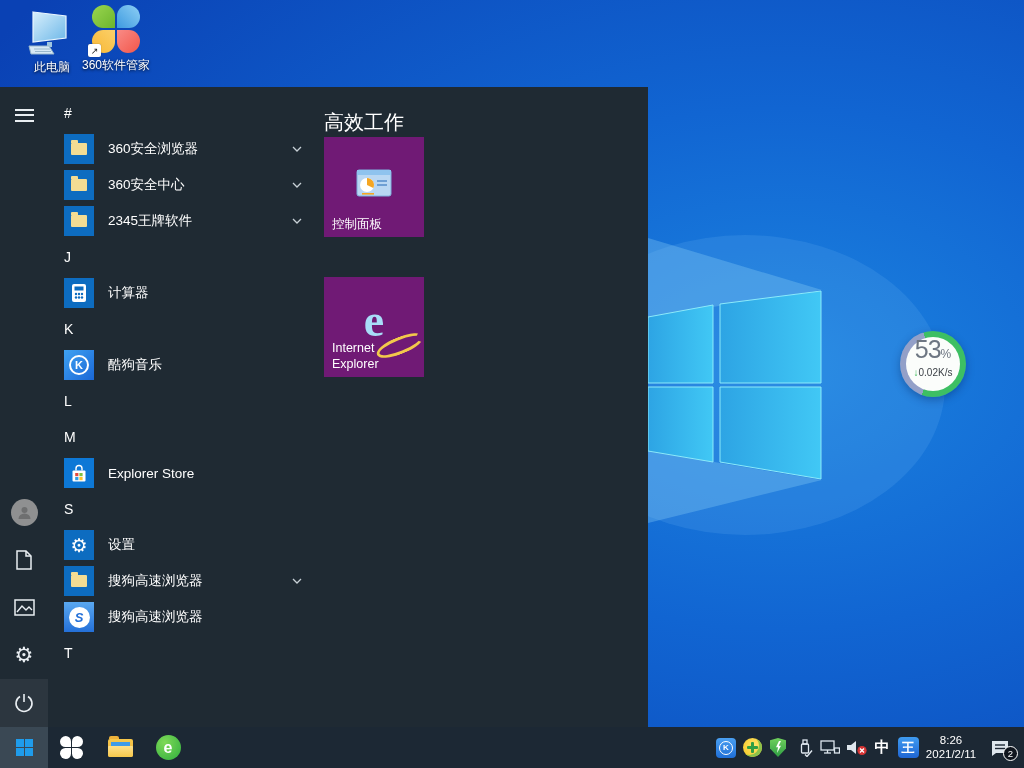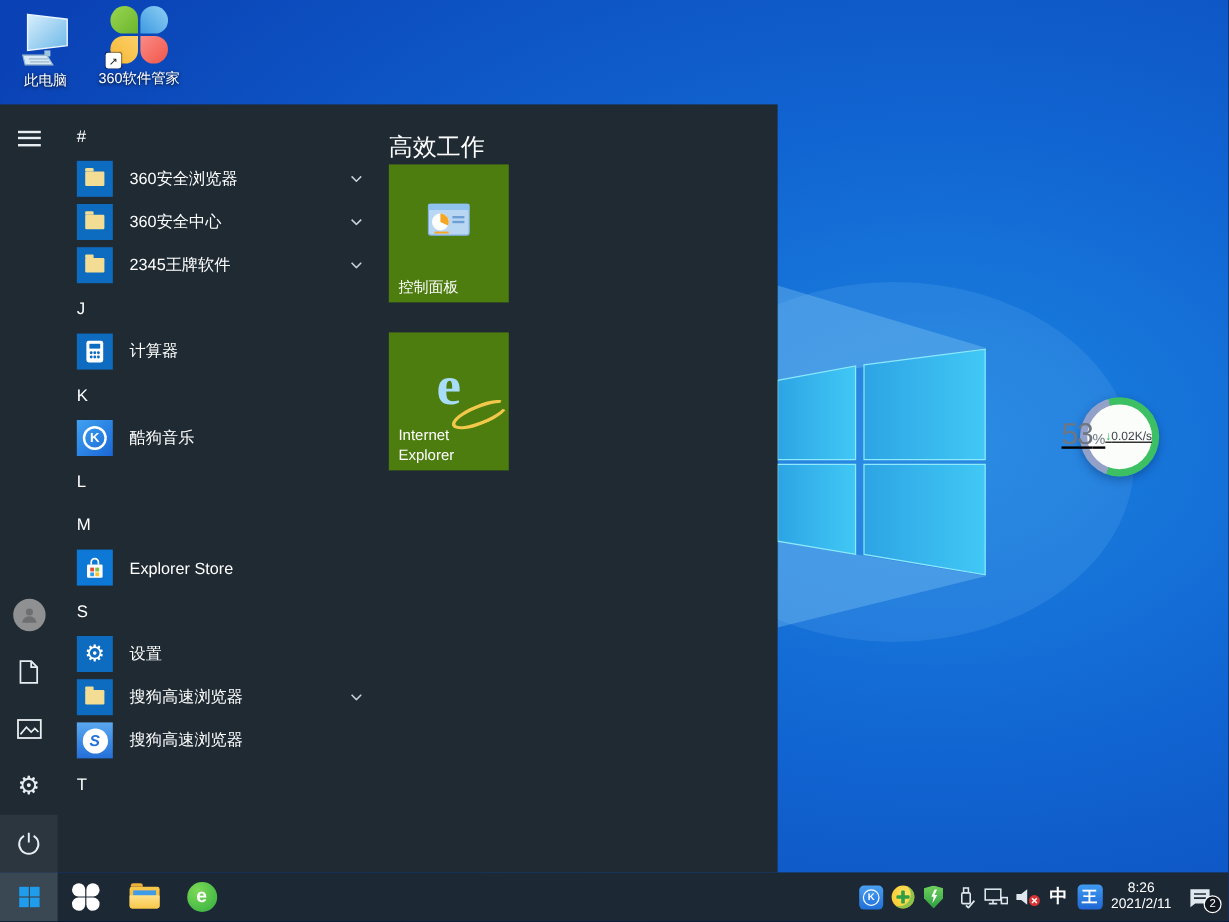--- a/index.html
+++ b/index.html
@@ -11,37 +11,37 @@
       radial-gradient(ellipse 920px 620px at 76% 48%, #1c84e0 0%, #1165d2 42%, #0a41b4 100%);
   }
   svg { display:block; }
 
   
   #wallpaper { position:absolute; left:0; top:0; pointer-events:none; }
 
   
   .dicon { position:absolute; display:flex; flex-direction:column; align-items:center; cursor:default; }
   .dicon .dlabel { margin-top:3px; font-size:12px; color:#fff; text-shadow:0 1px 3px rgba(0,0,0,.9); white-space:nowrap; }
-  #icon-pc { left:6px; top:10px; width:64px; }
+  #icon-pc { left:6px; top:10px; width:64px;align-items:flex-end; }
   #icon-sw { left:68px; top:4px; width:96px; }
   .petals { position:relative; width:50px; height:50px; }
   .petal { position:absolute; width:23px; height:23px; }
   .petal.tl { left:1px; top:1px;  border-radius:60% 55% 0 55%; background:linear-gradient(135deg,#9ad64f,#6cb52e); }
   .petal.tr { left:26px; top:1px; border-radius:55% 60% 55% 0; background:linear-gradient(225deg,#8fd0f5,#3d9ae0); }
   .petal.bl { left:1px; top:26px; border-radius:55% 0 55% 60%; background:linear-gradient(45deg,#f8b733,#fbd06a); }
   .petal.br { left:26px; top:26px; border-radius:0 55% 60% 55%; background:linear-gradient(315deg,#f2564a,#f98b86); }
   .shortcut-badge { position:absolute; left:-3px; bottom:-3px; width:13px; height:13px; background:#fff;
     border-radius:2px; display:flex; align-items:center; justify-content:center; font-size:9px; color:#222; box-shadow:0 0 1px rgba(0,0,0,.6); }
 
   
   #speed-widget { position:absolute; left:900px; top:331px; width:66px; height:66px; border-radius:50%;
     background: conic-gradient(#3dbf63 0deg 200deg, #93a0c8 200deg 343deg, #3dbf63 343deg 360deg);
     box-shadow: 0 3px 8px rgba(0,25,80,.35); }
   #speed-widget .inner { position:absolute; inset:6px; border-radius:50%; background:#fbfdfb;
-    display:flex; flex-direction:row; align-items:center; justify-content:flex-end;text-decoration:underline; }
+    display:flex; flex-direction:column; align-items:center; justify-content:flex-start; }
   #speed-widget .pct { font-size:25px; color:#6d7682; line-height:24px; letter-spacing:-1px; }
   #speed-widget .pct .sign { font-size:12px; letter-spacing:0; }
   #speed-widget .speed { font-size:10px; color:#3a3f45; margin-top:1px; }
   #speed-widget .speed .arr { color:#2eb84e; font-weight:bold; }
 
   
   #start-menu { position:absolute; left:0; top:87px; width:648px; height:640px; background:#1f2a33; }
 
   
   #rail { position:absolute; left:0; top:0; width:48px; height:100%; }
@@ -69,21 +69,21 @@
   .bg-kugou { background:linear-gradient(135deg,#3fa2f2,#1a67d6); }
   .ic-kugou-circle { width:20px; height:20px; border:2px solid #fff; border-radius:50%; display:flex; align-items:center; justify-content:center; font-size:11px; font-weight:bold; color:#fff; }
   .bg-store { background:#0d78d6; }
   .bg-sogou { background:linear-gradient(180deg,#5aa8f0,#2470d8); }
   .ic-sogou-circle { width:21px; height:21px; background:#fff; border-radius:50%; display:flex; align-items:center; justify-content:center; font-size:13px; font-weight:bold; color:#2470d8; font-style:italic; }
   .ic-gear-white { font-size:19px; color:#fff; line-height:1; }
 
   
   #tiles { position:absolute; left:324px; top:0; width:260px; height:100%; }
   #tiles .group-title { position:absolute; left:0; top:22px; font-size:20px; color:#fff; cursor:pointer; }
-  .tile { position:absolute; left:0; width:100px; height:115px; background:#4d7c0f; cursor:pointer; }
+  .tile { position:absolute; left:0; width:100px; height:100px; background:#701a75; cursor:pointer; }
   .tile .t-icon { position:absolute; left:50%; top:46px; transform:translate(-50%,-50%); }
   .tile .t-label { position:absolute; left:8px; right:6px; bottom:5px; font-size:12.5px; line-height:16px; color:#fff; }
   #tile-cp { top:50px; }
   #tile-ie { top:190px; }
   .ie-wrap { position:relative; width:52px; height:48px; }
   .ie-e { position:absolute; left:50%; top:50%; transform:translate(-50%,-54%); font-size:46px; font-weight:bold; color:#a8ddf8; font-family:"Liberation Serif", serif; }
   .ie-ring { position:absolute; left:1px; top:14px; width:50px; height:17px; border:3px solid #f2c84b; border-radius:50%; transform:rotate(-22deg); border-right-color:transparent; }
 
   
   #taskbar { position:absolute; left:0; top:727px; width:1024px; height:41px; background:#1c2834; display:flex; align-items:center; }

